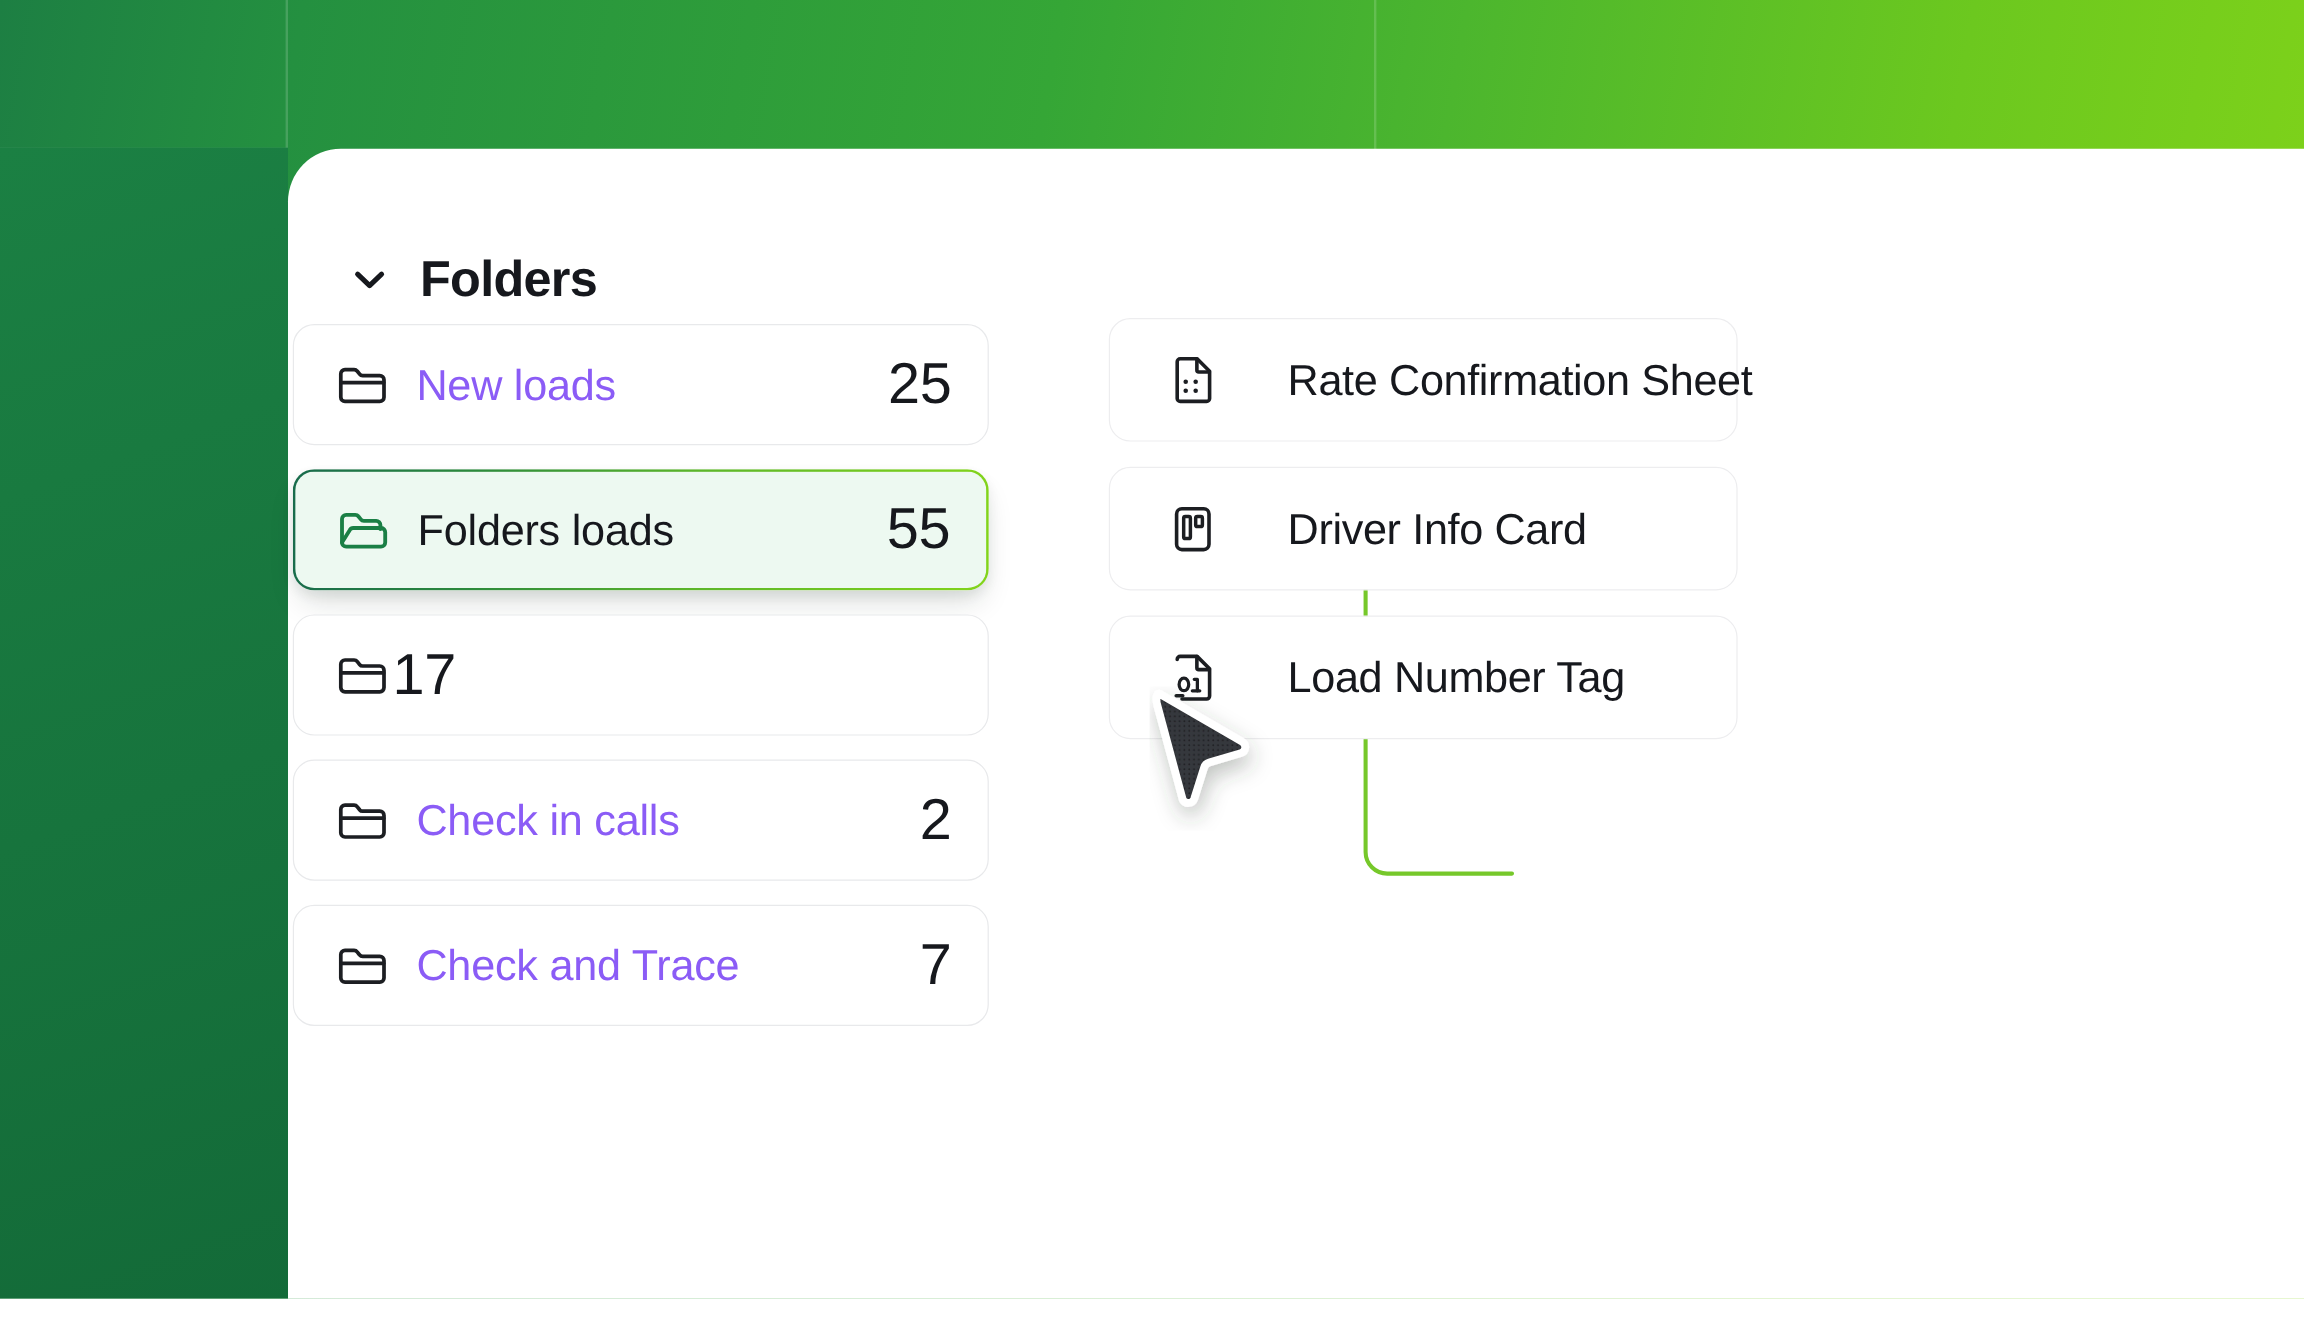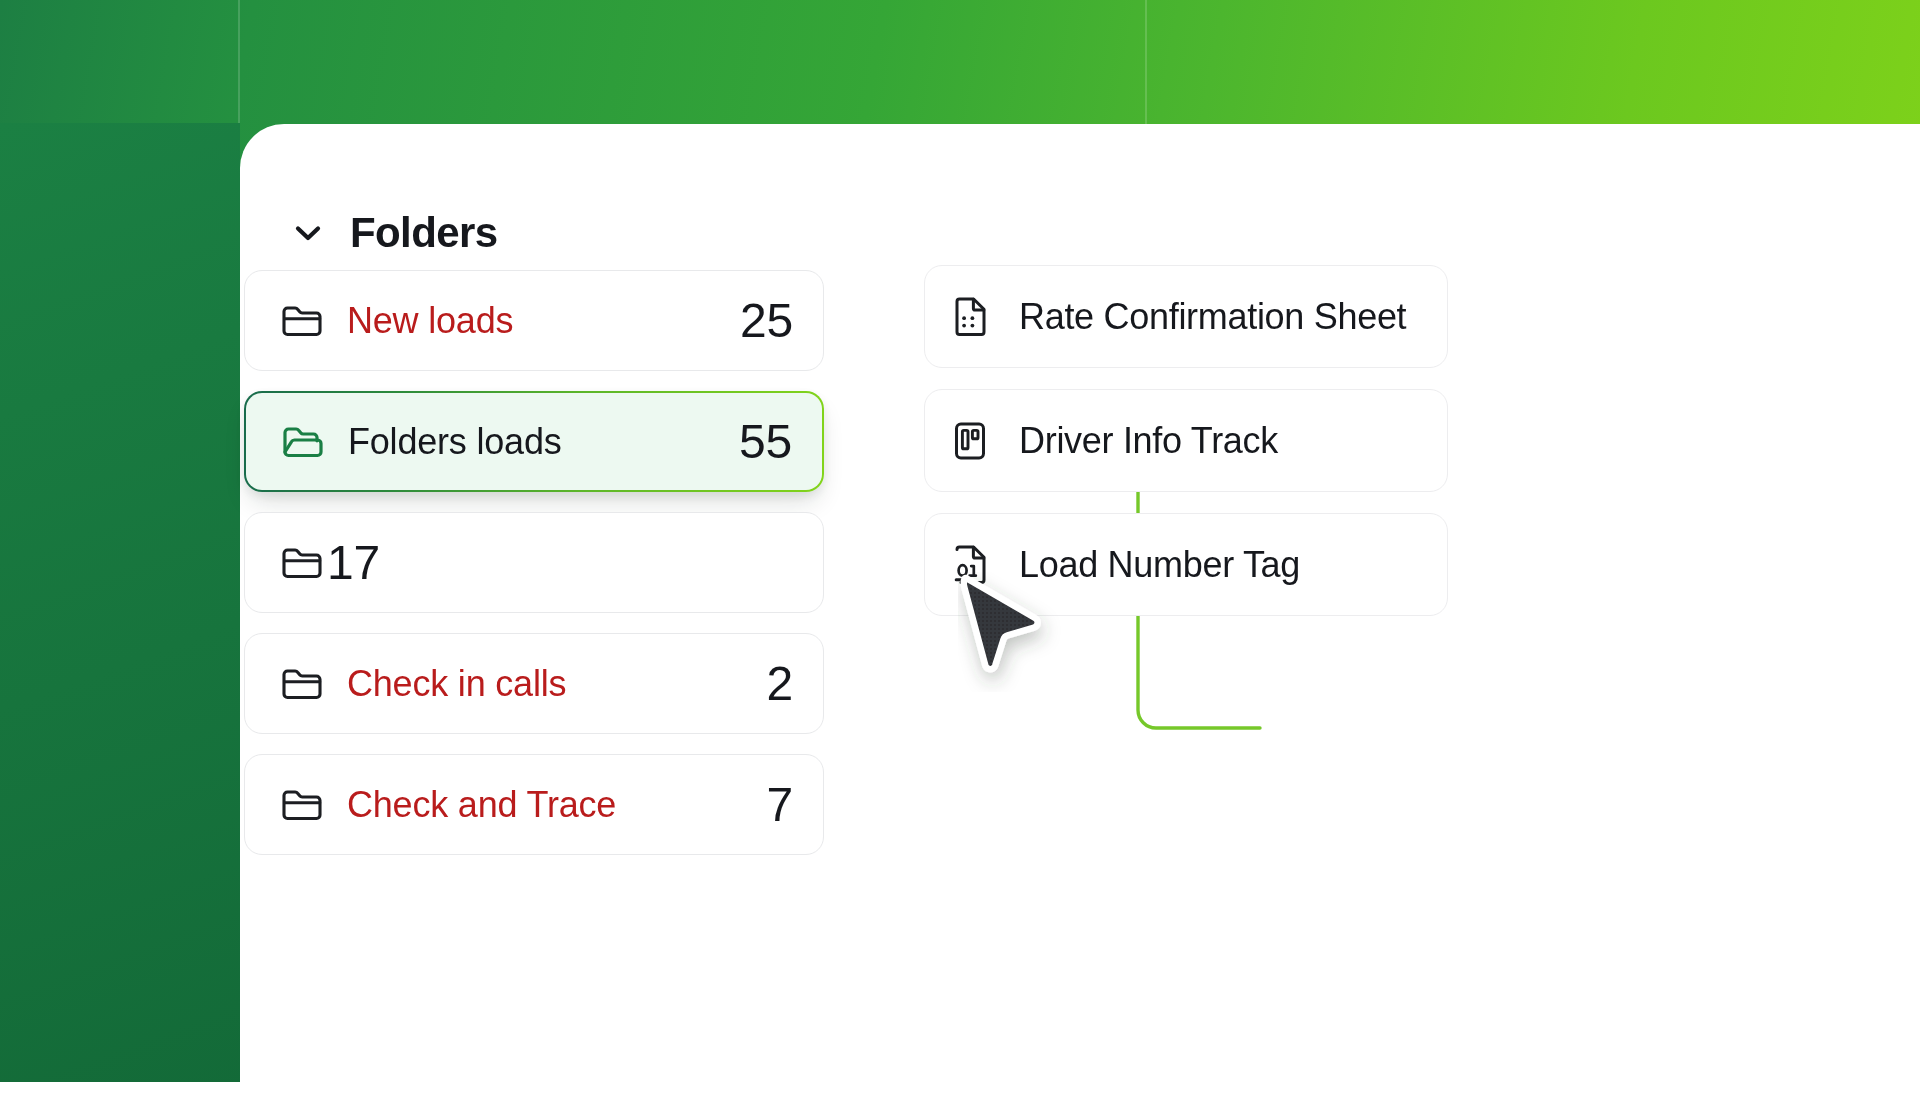--- a/index.html
+++ b/index.html
@@ -94,21 +94,21 @@
   }
   .folder-row .icon-wrap {
     width: 50px; height: 50px;
     display: flex; align-items: center; justify-content: center;
     flex: 0 0 auto;
   }
   .folder-row .row-label {
     flex: 1 1 auto;
     margin-left: 20px;
     font-size: 36px;
-    color: #b91c1c;
+    color: #8b5cf6;
     letter-spacing: -0.2px;
     white-space: nowrap;
   }
   .folder-row .row-count {
     font-size: 48px;
     color: #16181d;
     letter-spacing: -0.2px;
   }
 
   
@@ -140,22 +140,23 @@
     width: 524px;
   }
   .doc-card {
     height: 103px;
     margin-bottom: 21px;
     border: 1.6px solid #ededef;
     border-radius: 18px;
     background: #ffffff;
     display: flex;
     align-items: center;
-    padding: 0 20px;
+    padding: 0 44px;
     cursor: pointer;
+    gap: 30px;
   }
   .doc-card .icon-wrap {
     width: 50px; height: 50px;
     display: flex; align-items: center; justify-content: center;
     flex: 0 0 auto;
   }
   .doc-card .doc-label {
     margin-left: 24px;
     font-size: 36px;
     color: #16181d;
@@ -281,21 +282,21 @@
       </div>
 
       <div class="doc-card">
         <span class="icon-wrap">
           <svg width="44" height="44" viewBox="0 0 44 44" fill="none">
             <rect x="8.5" y="5" width="27" height="34" rx="4.4" stroke="#1c1e22" stroke-width="3"></rect>
             <rect x="14.4" y="11.4" width="5.6" height="18.4" rx="1.4" stroke="#1c1e22" stroke-width="2.9"></rect>
             <rect x="24.4" y="11.4" width="5.6" height="8.4" rx="1.4" stroke="#1c1e22" stroke-width="2.9"></rect>
           </svg>
         </span>
-        <span class="doc-label">Driver Info Track</span>
+        <span class="doc-label">Driver Info Card</span>
       </div>
 
       <div class="doc-card">
         <span class="icon-wrap">
           <svg width="44" height="44" viewBox="0 0 44 44" fill="none">
             <path d="M9 6.5a2.5 2.5 0 0 1 2.5-2.5h14.1L36 14.3V37a2.5 2.5 0 0 1-2.5 2.5H13" stroke="#1c1e22" stroke-width="3" stroke-linecap="round" stroke-linejoin="round"></path>
             <path d="M25.4 4.2v9.2a1.6 1.6 0 0 0 1.6 1.6h8.8" stroke="#1c1e22" stroke-width="3" stroke-linecap="round" stroke-linejoin="round"></path>
             <ellipse cx="14.6" cy="27.4" rx="4" ry="5.2" stroke="#1c1e22" stroke-width="2.7"></ellipse>
             <path d="M23.2 23.1h2.6v9.6" stroke="#1c1e22" stroke-width="2.7" stroke-linecap="round" stroke-linejoin="round"></path>
             <path d="M21.6 32.7h6.2" stroke="#1c1e22" stroke-width="2.7" stroke-linecap="round"></path>

